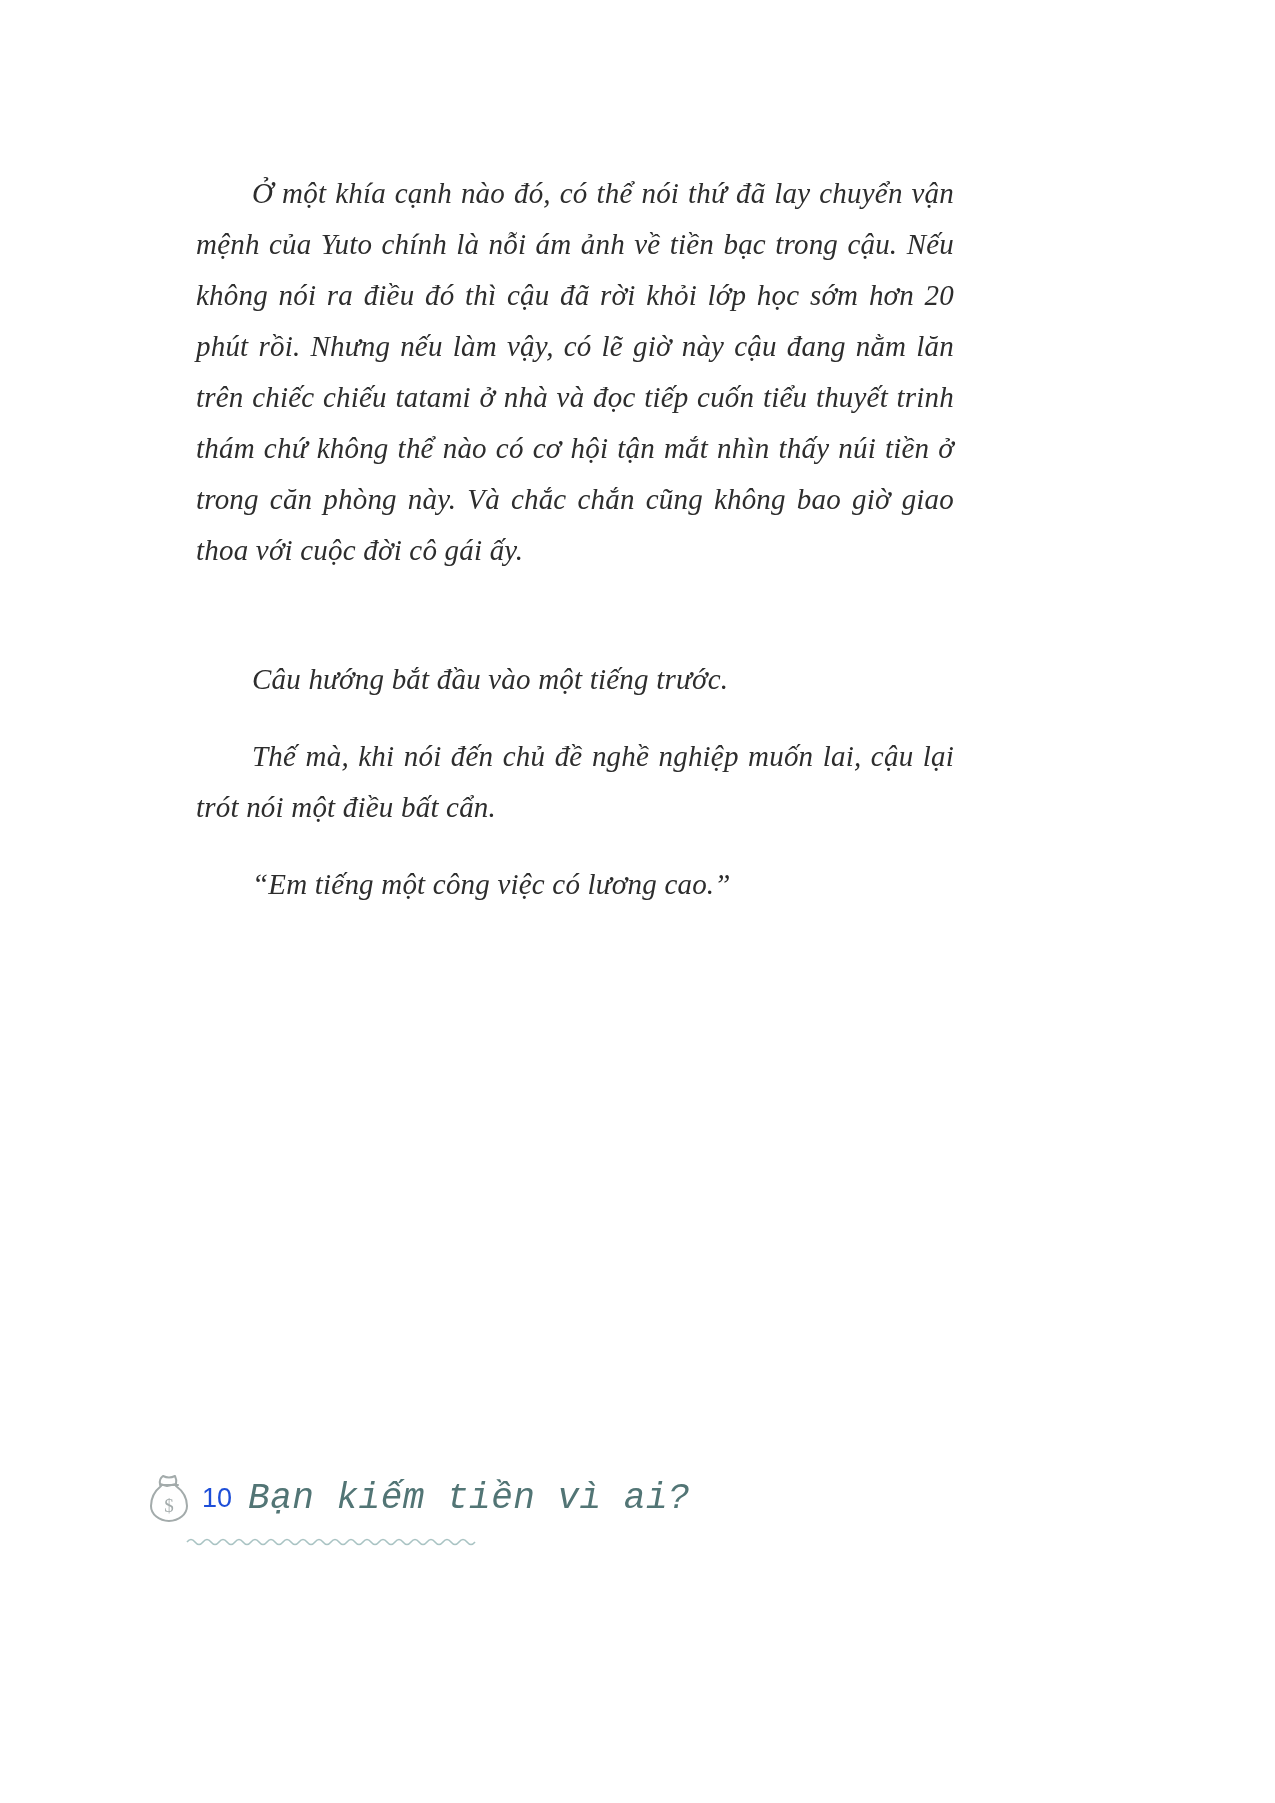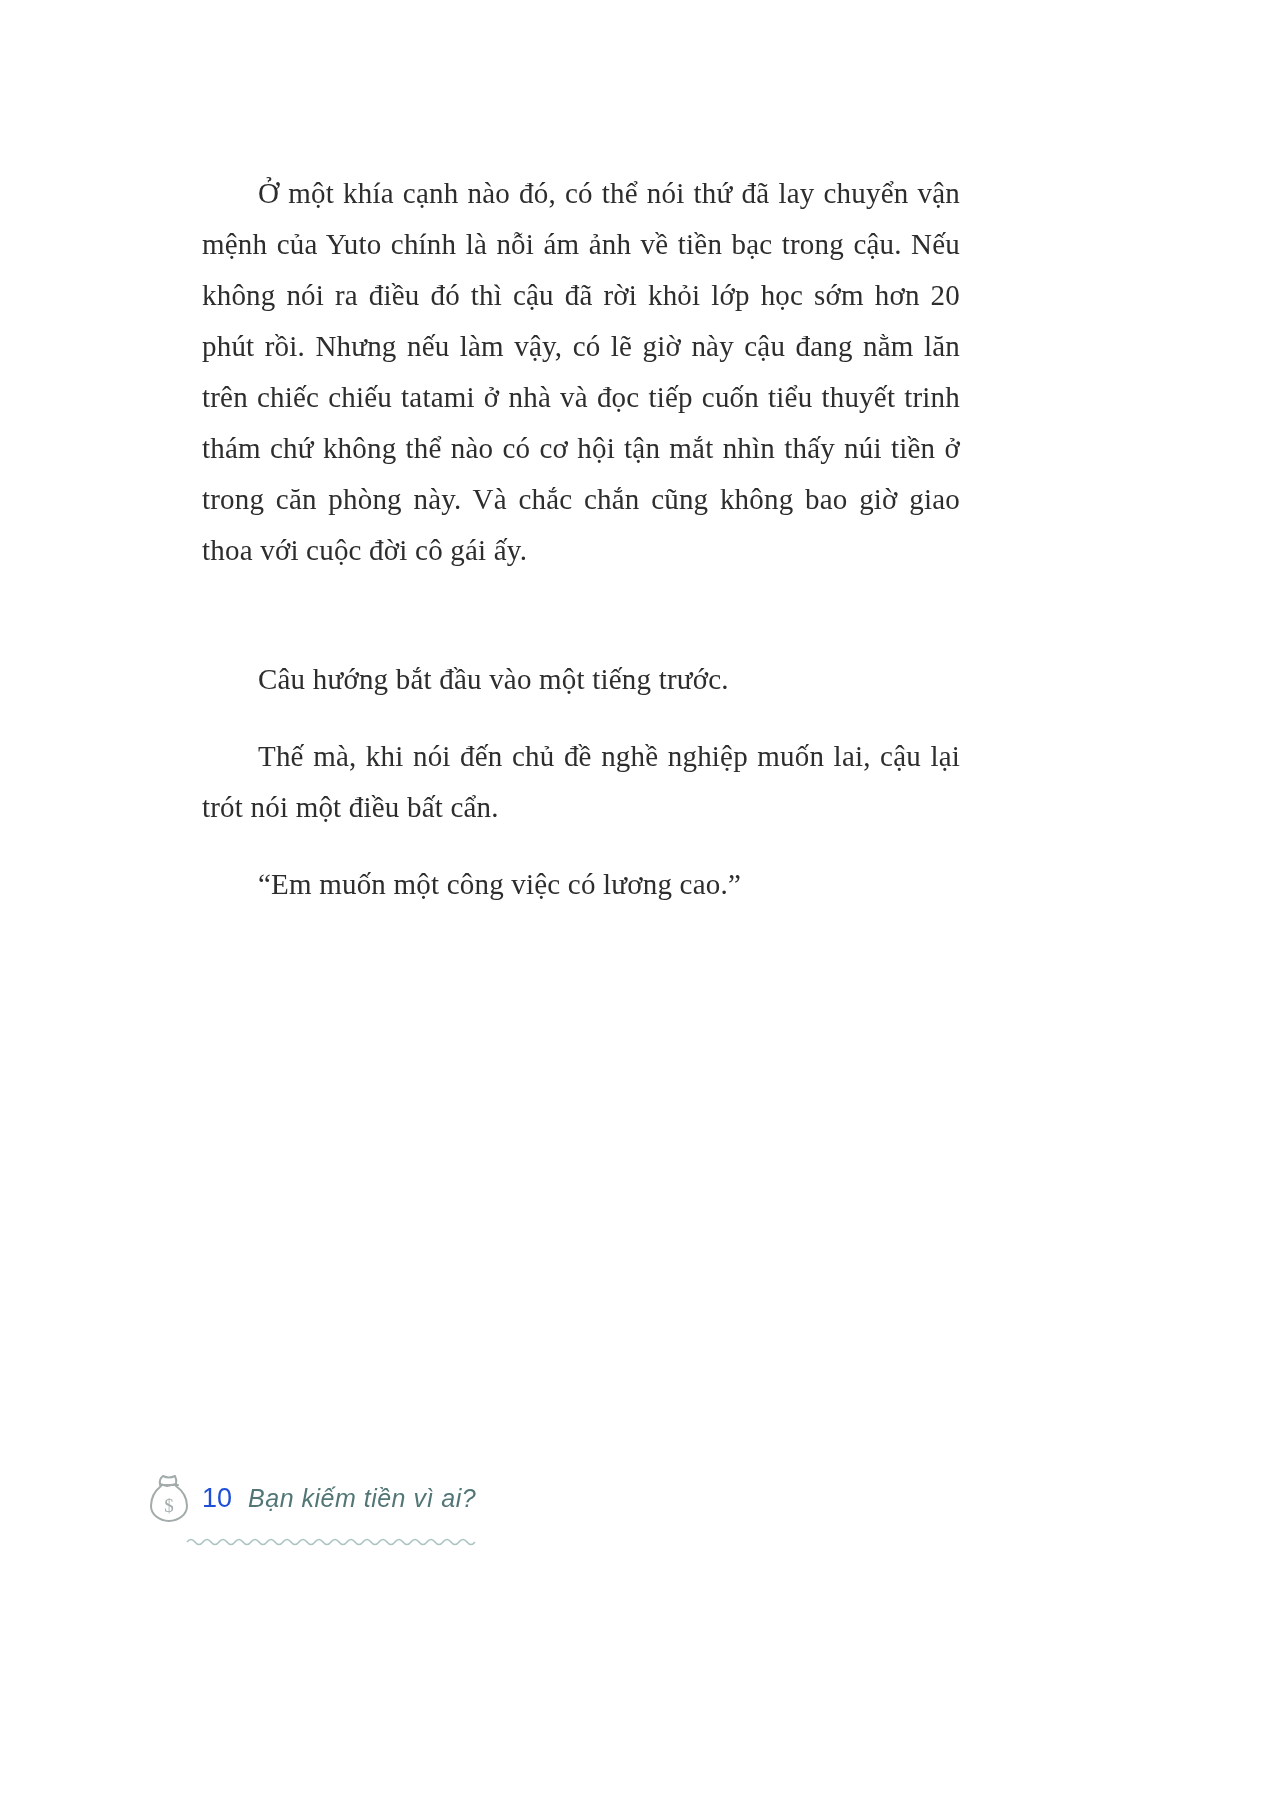--- a/index.html
+++ b/index.html
@@ -7,23 +7,24 @@
   .page {
     position: relative;
     width: 1275px;
     height: 1803px;
     background: #ffffff;
     overflow: hidden;
     font-family: "Liberation Serif", serif;
   }
   .content {
     position: absolute;
-    left: 202px;
+    left: 196px;
     top: 168px;
     width: 758px;
+    font-style: italic;
   }
   .body-paragraph {
     font-family: "Liberation Serif", serif;
     font-size: 29px;
     line-height: 51px;
     color: #2d2d2d;
     text-align: justify;
     text-indent: 56px;
     margin: 0 0 26px 0;
     letter-spacing: 0.2px;
@@ -44,44 +45,44 @@
     margin-right: 10px;
     flex: 0 0 auto;
   }
   .footer .page-number {
     font-family: "Liberation Sans", sans-serif;
     font-size: 27px;
     color: #1d4ed8;
     margin-right: 16px;
   }
   .footer .book-title {
-    font-family: Liberation Sans, sans-serif;
+    font-family: Liberation Mono, monospace;
     font-style: italic;
-    font-size: 25px;
+    font-size: 36px;
     color: #527575;
     letter-spacing: 0.5px;
   }
   .wavy-divider {
     position: absolute;
     left: 186px;
     top: 1532px;
     width: 290px;
     height: 10px;
   }
 </style>
 </head>
 <body>
 
 <div class="page">
 
   <div class="content">
     <p class="body-paragraph section-break">Ở một khía cạnh nào đó, có thể nói thứ đã lay chuyển vận mệnh của Yuto chính là nỗi ám ảnh về tiền bạc trong cậu. Nếu không nói ra điều đó thì cậu đã rời khỏi lớp học sớm hơn 20 phút rồi. Nhưng nếu làm vậy, có lẽ giờ này cậu đang nằm lăn trên chiếc chiếu tatami ở nhà và đọc tiếp cuốn tiểu thuyết trinh thám chứ không thể nào có cơ hội tận mắt nhìn thấy núi tiền ở trong căn phòng này. Và chắc chắn cũng không bao giờ giao thoa với cuộc đời cô gái ấy.</p>
     <p class="body-paragraph">Câu hướng bắt đầu vào một tiếng trước.</p>
     <p class="body-paragraph">Thế mà, khi nói đến chủ đề nghề nghiệp muốn lai, cậu lại trót nói một điều bất cẩn.</p>
-    <p class="body-paragraph">“Em muốn một công việc có lương cao.”</p>
+    <p class="body-paragraph">“Em tiếng một công việc có lương cao.”</p>
   </div>
 
   <div class="footer">
     <span class="bag-icon">
       <svg width="46" height="52" viewBox="0 0 46 52">
         <g fill="none" stroke="#a3abab" stroke-width="2" stroke-linecap="round" stroke-linejoin="round">
           <path d="M17 4 q6 3 12 0 q2 4 1 8 l-9 2 l-7 -2 q-1 -5 3 -8 z"></path>
           <path d="M15 14 q-10 8 -10 20 a18 15 0 0 0 36 0 q0 -12 -11 -20"></path>
           <path d="M14 13 h18"></path>
         </g>

